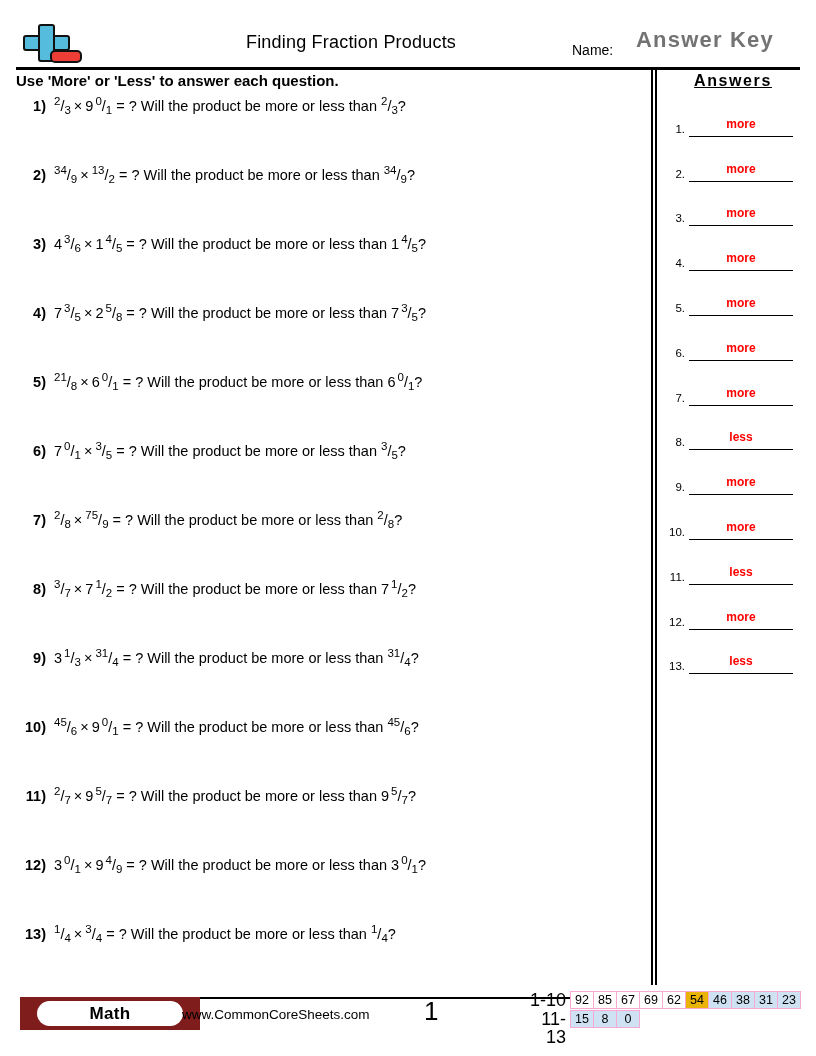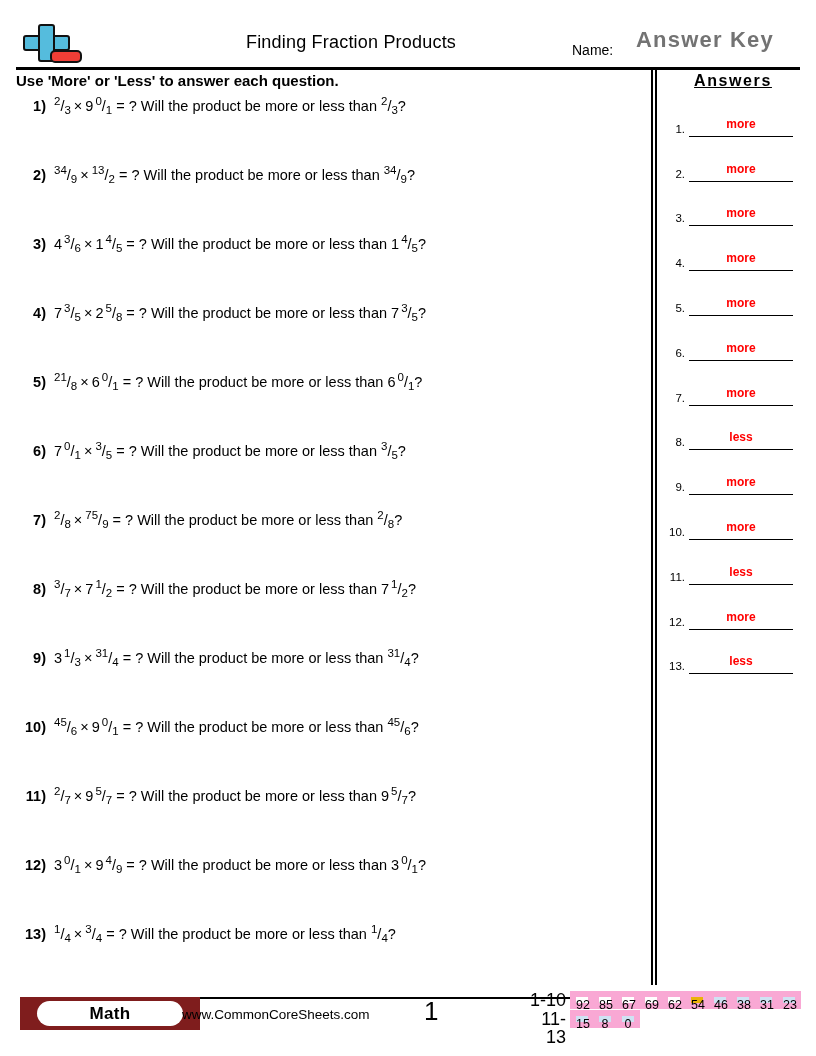--- a/index.html
+++ b/index.html
@@ -211,21 +211,21 @@
   .score-row + .score-row { margin-top: 1px; }
   .score-label {
     width: 44px;
     text-align: right;
     padding-right: 5px;
     line-height: 18px;
     font-size: 18px;
   }
   .score-cell {
     width: 24px;
-    border: 6px solid #f9a8d4;
+    border: 1px solid #f9a8d4;
     margin-left: -1px;
     text-align: center;
     line-height: 16px;
     font-size: 12.5px;
     background: #ffffff;
   }
   .score-cell.hl { background: #cfe2f3; }
 </style>
 </head>
 <body>

